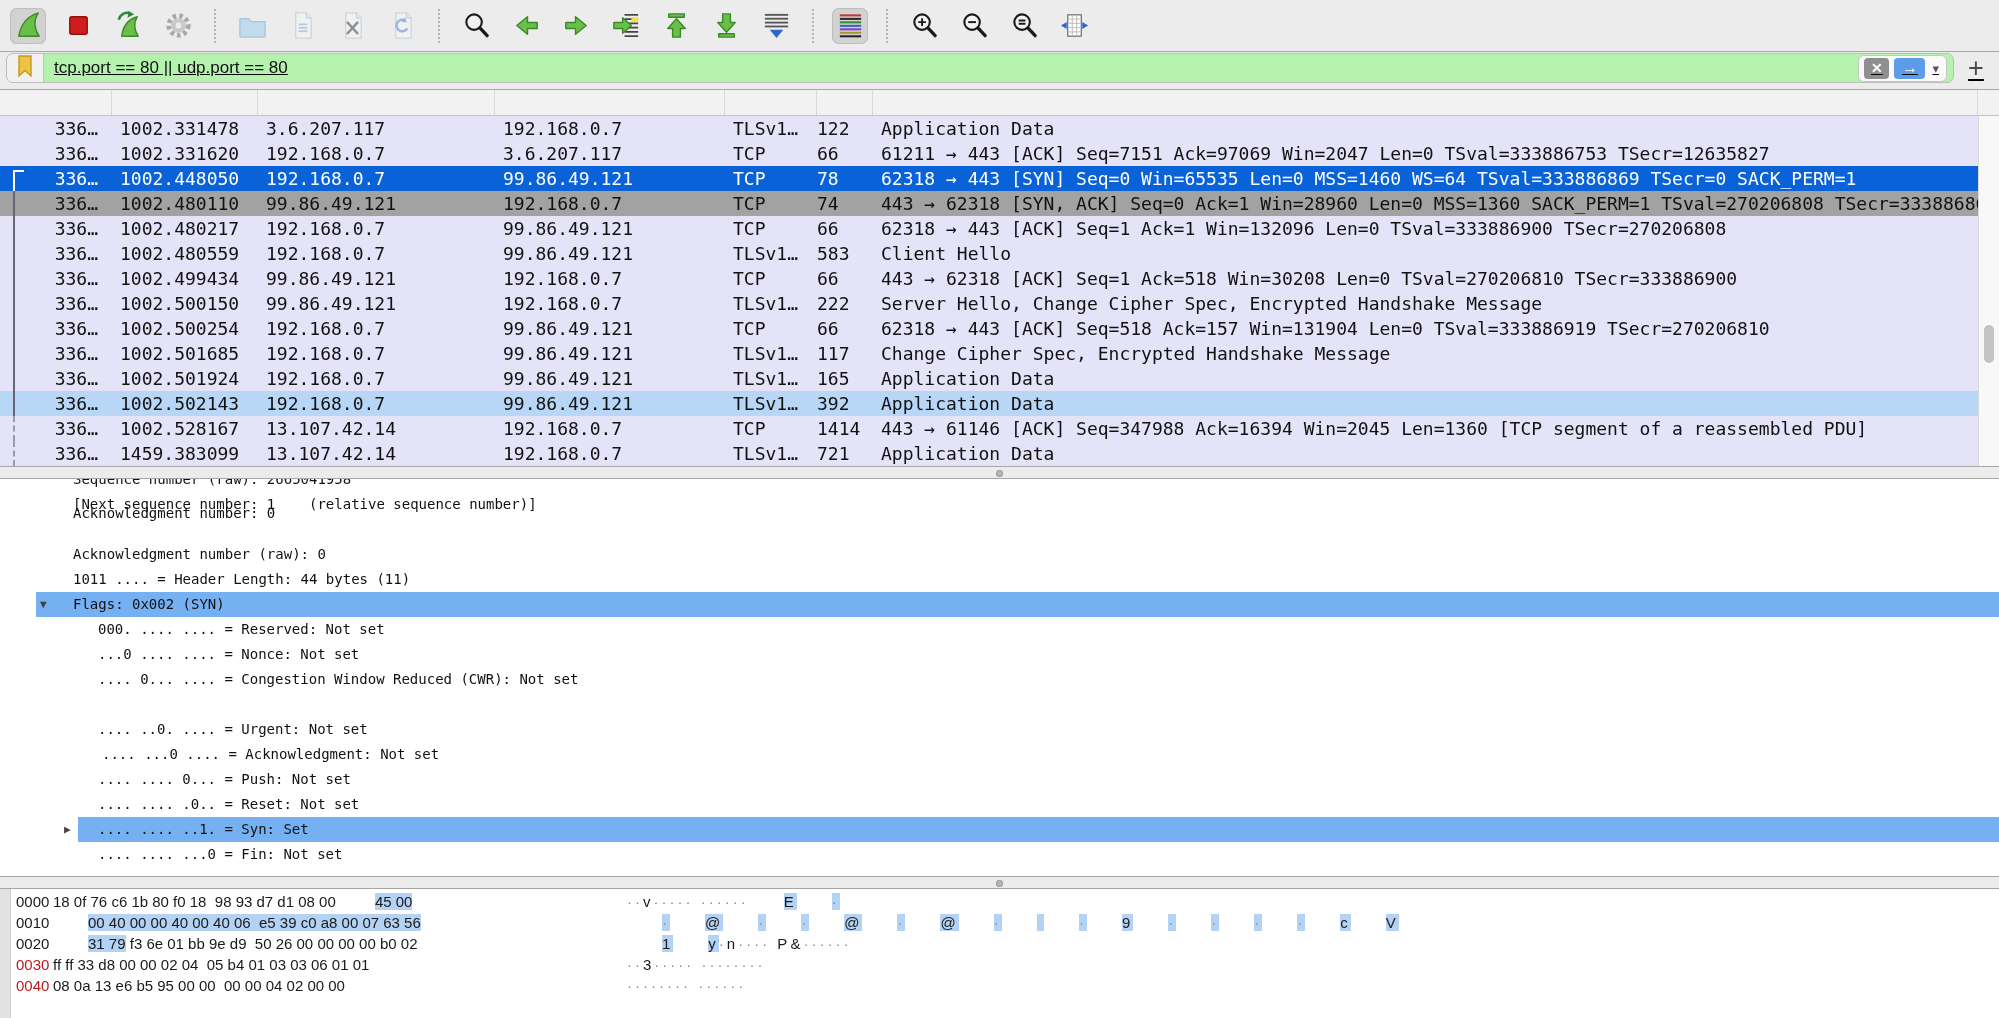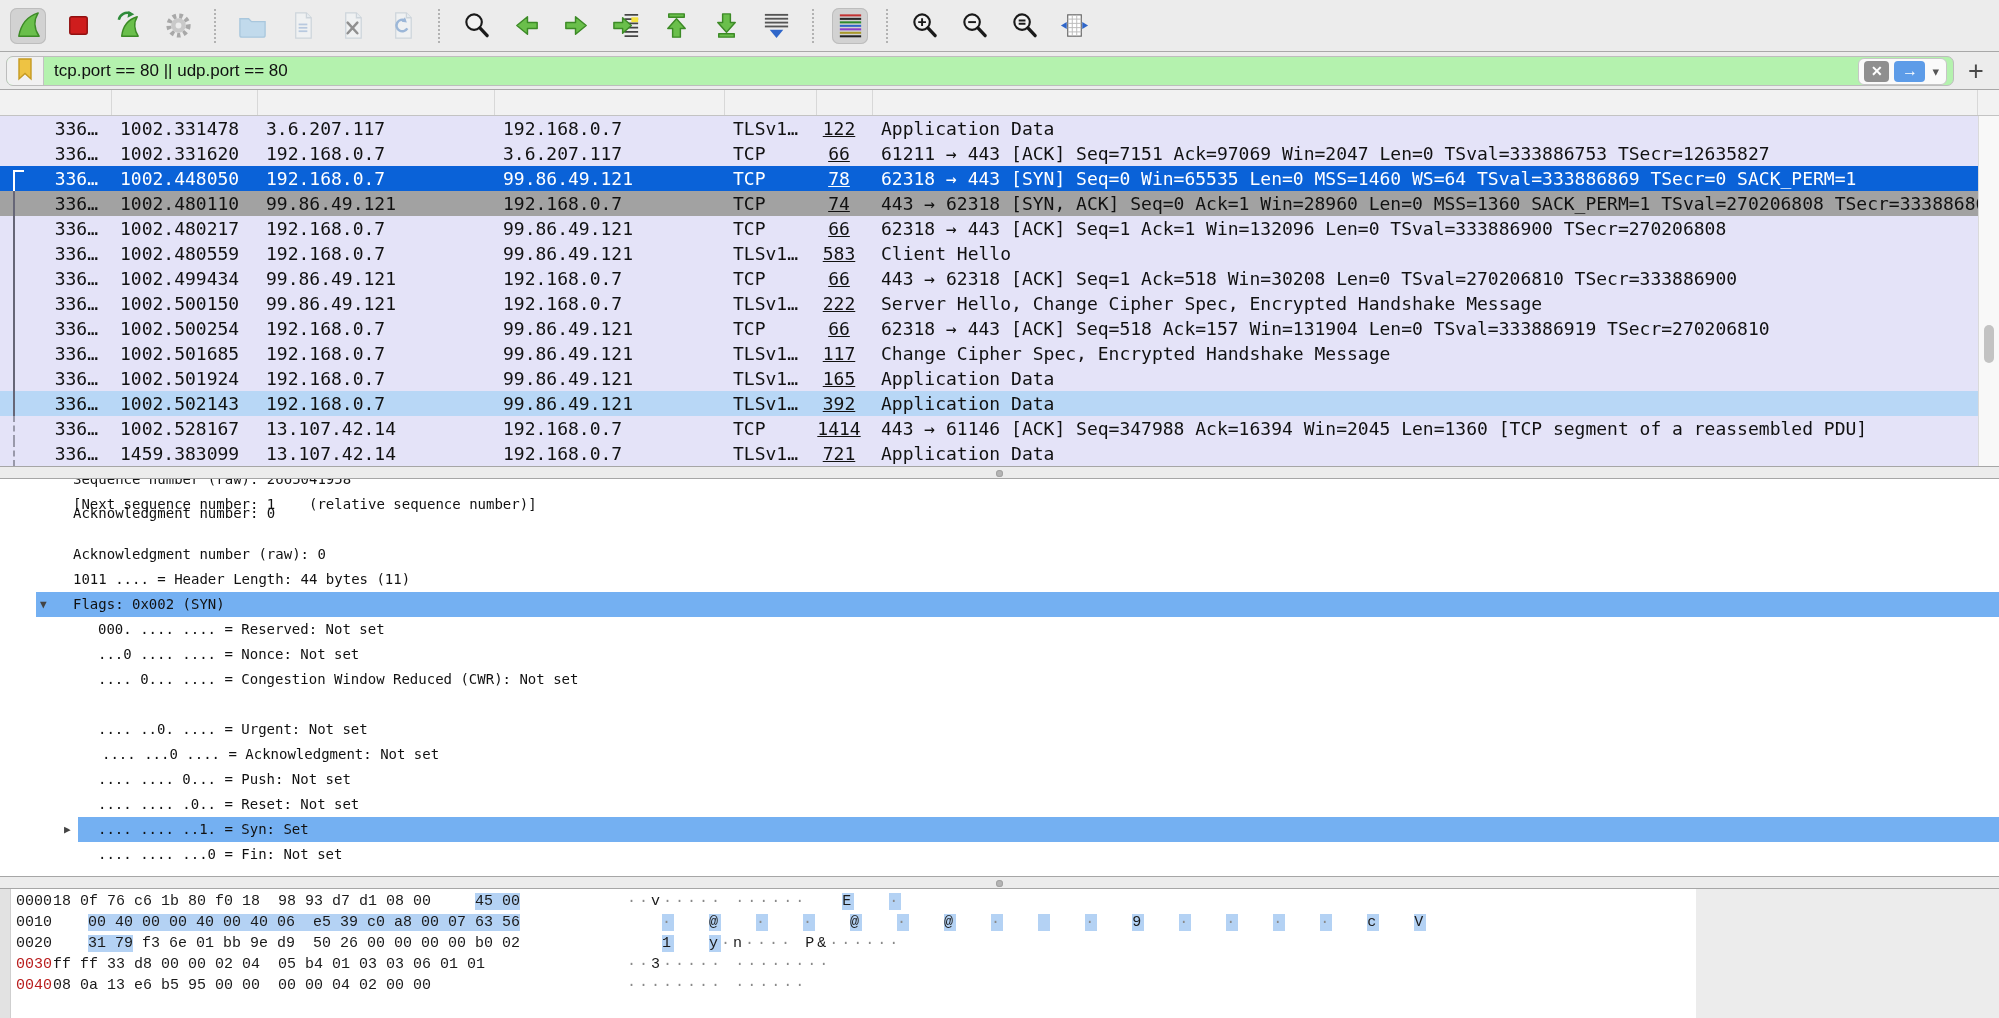--- a/index.html
+++ b/index.html
@@ -12,21 +12,21 @@
   #toolbar{position:absolute;left:0;top:0;width:1999px;height:52px;
     background:#ececec;border-bottom:1px solid #a8a8a8;
     display:flex;align-items:center;padding-left:10px;box-sizing:border-box;gap:14px;}
   .tbtn{width:36px;height:36px;border-radius:7px;display:flex;align-items:center;justify-content:center;flex:0 0 auto;}
   .tbtn svg{width:31px;height:31px;display:block;}
   .tbtn.pressed{background:#d2d2d2;box-shadow:inset 0 0 0 1px #bdbdbd;}
   .tbtn.disabled{opacity:.45;}
   .tsep{width:0;height:34px;border-left:2px dotted #b2b2b2;margin:0 4px;flex:0 0 auto;}
   
   #filterbar{position:absolute;left:0;top:53px;width:1999px;height:37px;
-    background:#ececec;border-bottom:1px solid #a8a8a8;display:flex;align-items:center;box-sizing:border-box;}
+    background:#ececec;border-bottom:1px solid #a8a8a8;display:flex;align-items:flex-start;box-sizing:border-box;text-decoration:underline;}
   #filter-field{position:relative;margin-left:6px;width:1948px;height:30px;
     background:var(--c-filterbg);border:1px solid #bdbdbd;border-radius:7px;
     display:flex;align-items:center;box-sizing:border-box;overflow:hidden;}
   #bookmark-btn{width:36px;height:100%;background:#f1f1f1;border-right:1px solid #c2c2c2;
     display:flex;align-items:center;justify-content:center;flex:0 0 auto;}
   #filter-input{flex:1;background:transparent;border:none;outline:none;
     font-family:"Liberation Sans",sans-serif;font-size:17px;color:#111;padding:0 10px;height:100%;}
   #filter-ctls{display:flex;align-items:center;background:#fafafa;border:1px solid #c6c6c6;
     border-radius:6px;margin-right:6px;padding:2px 5px;gap:5px;flex:0 0 auto;}
   #clear-btn{width:25px;height:21px;background:#8f8f8f;border-radius:4px;color:#fff;
@@ -46,21 +46,21 @@
   .prow{display:flex;height:25px;line-height:25px;background:var(--c-row);color:#111;position:relative;white-space:nowrap;}
   .prow.sel{background:var(--c-sel);color:#fff;}
   .prow.rel{background:var(--c-rel);color:#111;}
   .prow.hlb{background:var(--c-rowhl);color:#111;}
   .pcell{box-sizing:border-box;overflow:hidden;white-space:nowrap;flex:0 0 auto;}
   .c-no{width:112px;text-align:right;padding-right:14px;}
   .c-time{width:146px;padding-left:8px;}
   .c-src{width:237px;padding-left:8px;}
   .c-dst{width:230px;padding-left:8px;}
   .c-proto{width:92px;padding-left:8px;}
-  .c-len{width:56px;text-align:center;padding-right:12px;text-decoration:underline;}
+  .c-len{width:56px;text-align:left;padding-right:12px;}
   .c-info{width:1105px;padding-left:8px;}
   .mark{position:absolute;left:13px;top:0;bottom:0;width:9px;}
   .mark.bracket{border-left:2px solid #fff;border-top:2px solid #fff;top:4px;}
   .mark.line{border-left:2px solid #667;}
   .mark.dash{border-left:2px dashed #99a;}
   #pkt-scrollbar{position:absolute;right:0;top:116px;width:21px;height:350px;background:#f8f8f8;
     border-left:1px solid #dadada;box-sizing:border-box;}
   #pkt-thumb{position:absolute;left:5px;top:209px;width:10px;height:38px;border-radius:5px;background:#c3c3c3;}
   
   .splitter{position:absolute;left:0;width:1999px;height:13px;background:#ececec;
@@ -70,22 +70,22 @@
   #splitter1{top:466px;}
   #splitter2{top:876px;}
   
   #detail{position:absolute;left:0;top:479px;width:1999px;height:397px;background:#fff;overflow:hidden;
     font-family:"DejaVu Sans Mono","Liberation Mono",monospace;font-size:14px;color:#111;}
   .dline{position:absolute;left:0;right:0;height:25px;line-height:25px;white-space:pre;}
   .dhlbar{position:absolute;top:0;bottom:0;right:0;background:var(--c-dhl);}
   .dexp{position:absolute;top:0;color:#444;font-size:11px;z-index:2;}
   .dtext{position:absolute;top:0;z-index:2;margin-left:10px;}
   
-  #hexpane{position:absolute;left:0;top:889px;width:1696px;height:129px;background:#fff;overflow:hidden;
-    font-family:Liberation Mono, monospace;font-size:15px;color:#1a1a1a;}
+  #hexpane{position:absolute;left:0;top:889px;width:1999px;height:129px;background:#fff;overflow:hidden;
+    font-family:Liberation Sans, sans-serif;font-size:15px;color:#1a1a1a;}
   #hexgutter{position:absolute;left:0;top:0;bottom:0;width:10px;background:#e2e2e2;border-right:1px solid #cfcfcf;}
   .hxrow{position:absolute;left:0;right:0;height:21px;line-height:21px;white-space:pre;}
   .hxoff{position:absolute;left:16px;}
   .hxoff.dim{color:#b91c1c;}
   .hxbytes{position:absolute;left:53px;}
   .hxascii{position:absolute;left:627px;letter-spacing:3px;}
   .hxhl{background:var(--c-hhl);margin-left:35px;}
   .adot{color:#8a8a8a;}
 </style>
 </head>

